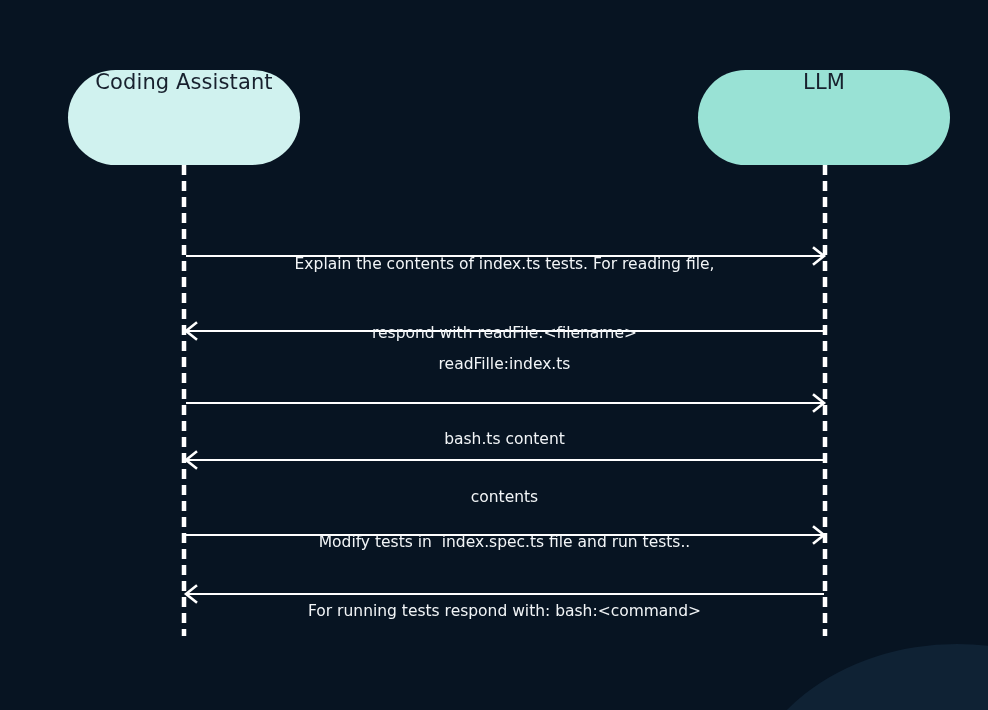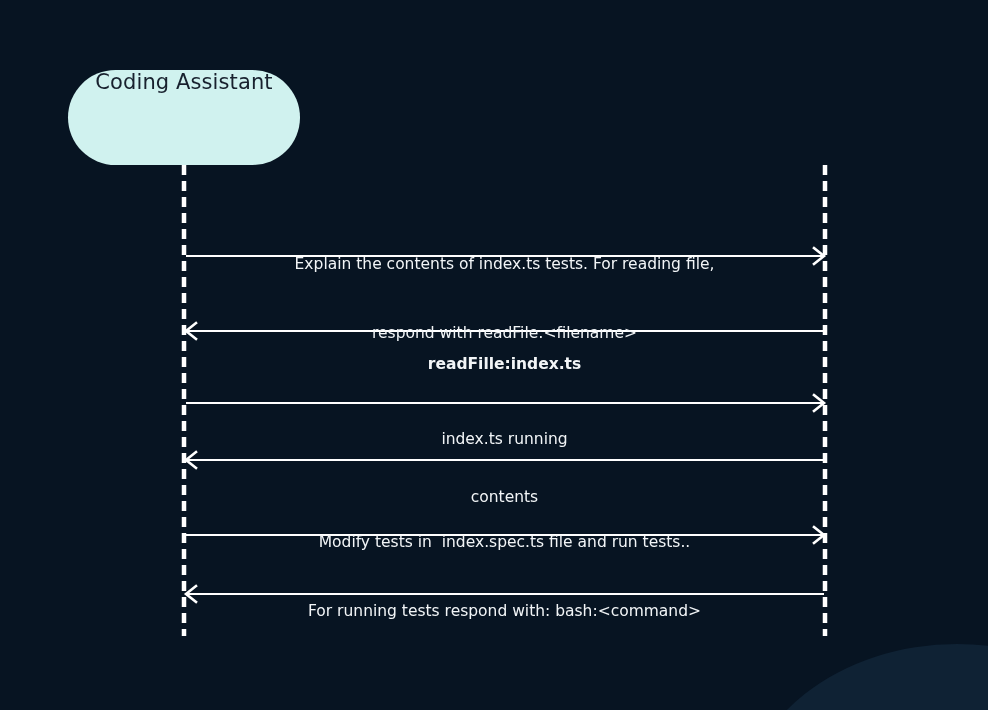--- a/index.html
+++ b/index.html
@@ -114,32 +114,35 @@
     <g>
       <line x1="186" y1="594" x2="824" y2="594" stroke="#ffffff" stroke-width="2.2"></line>
       <polyline points="196,586 186,594 196,602" fill="none" stroke="#ffffff" stroke-width="2.6" stroke-linecap="square"></polyline>
     </g>
   </svg>
 
   <div id="participant-coding-assistant" class="participant">
     <span>Coding Assistant</span>
   </div>
 
+  <div id="participant-llm" class="participant">
+    <span>LLM</span>
+  </div>
 
   <div class="msg-label" style="left:184px; top:207px; width:641px;">
     <div>Explain the contents of index.ts tests. For reading file,</div>
     <div>respond with readFile:&lt;filename&gt;</div>
   </div>
 
-  <div class="msg-label" style="left:184px; top:307px; width:641px;font-weight:bold;">
+  <div class="msg-label" style="left:184px; top:307px; width:641px;">
     <div>readFille:index.ts</div>
   </div>
 
   <div class="msg-label" style="left:184px; top:382px; width:641px;">
-    <div>index.ts running</div>
+    <div>bash.ts content</div>
   </div>
 
   <div class="msg-label" style="left:184px; top:440px; width:641px;">
     <div>contents</div>
   </div>
 
   <div class="msg-label" style="left:184px; top:485px; width:641px;">
     <div>Modify tests in  index.spec.ts file and run tests..</div>
     <div>For running tests respond with: bash:&lt;command&gt;</div>
   </div>

